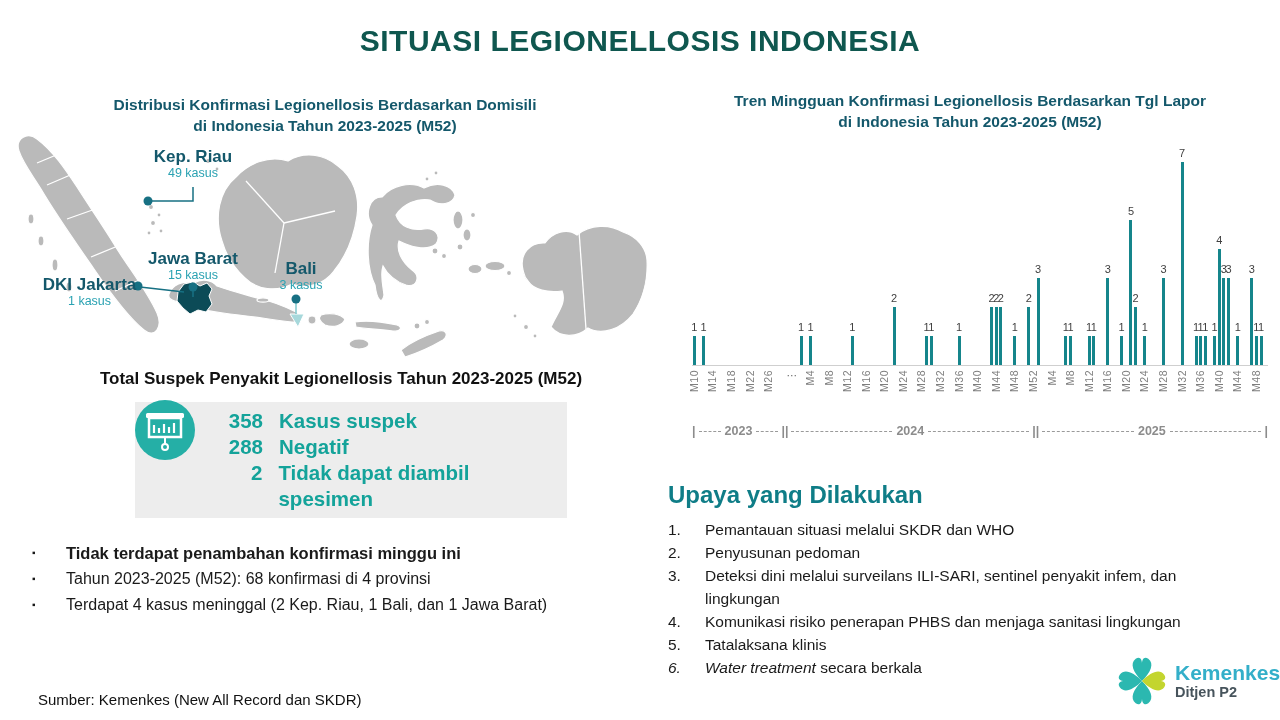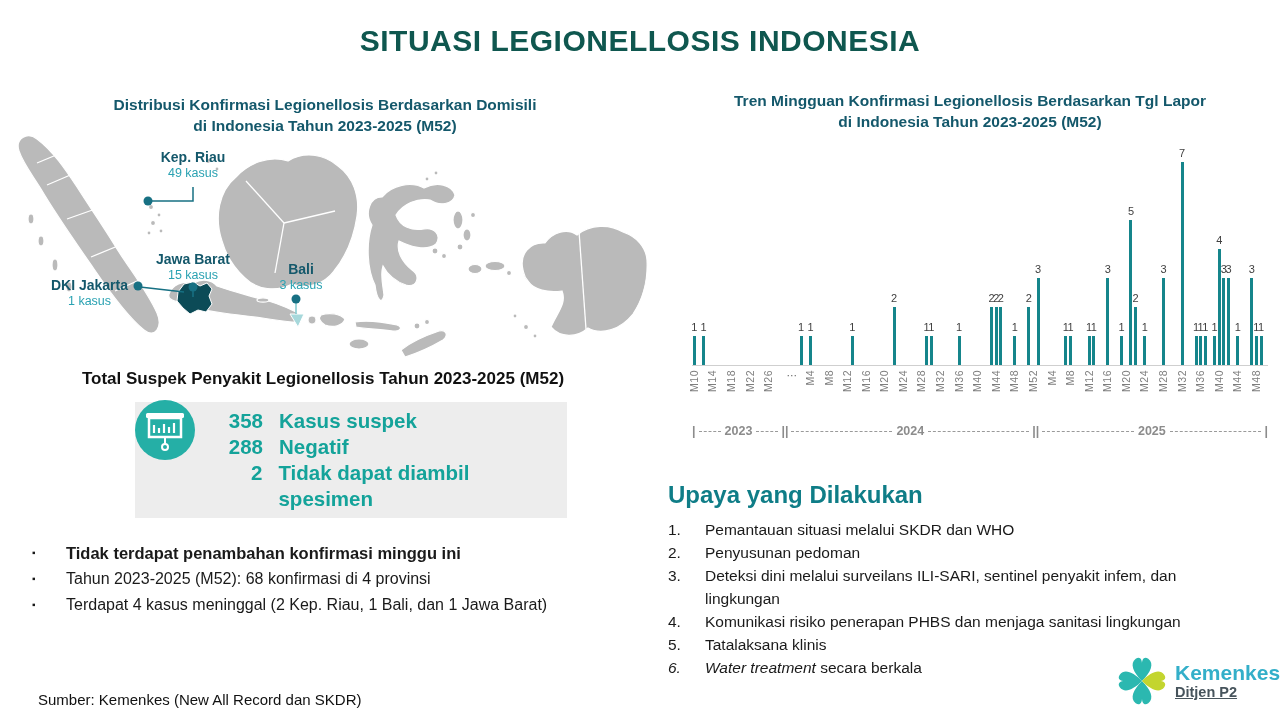--- a/index.html
+++ b/index.html
@@ -6,24 +6,24 @@
   body{width:1280px;height:720px;position:relative;background:#ffffff;overflow:hidden;
        font-family:"Liberation Sans","DejaVu Sans",sans-serif;}
   .abs{position:absolute;}
   #main-title{left:0;right:0;top:24px;text-align:center;font-size:30px;font-weight:bold;
       color:#0f574f;letter-spacing:0.5px;}
   .section-title{font-size:15.5px;font-weight:bold;color:#14586b;text-align:center;line-height:21px;}
   #map-title{left:30px;top:94px;width:590px;}
   #chart-title{left:665px;top:90px;width:610px;}
   
   .map-label{position:absolute;text-align:center;}
-  .map-label .nm{font-size:14px;font-weight:bold;color:#14586b;line-height:16px;}
+  .map-label .nm{font-size:17px;font-weight:bold;color:#14586b;line-height:16px;}
   .map-label .ct{font-size:12.5px;color:#2aa2b2;line-height:16px;}
   
-  #stats-title{left:18px;top:369px;width:610px;text-align:center;font-size:17px;font-weight:bold;color:#111;}
+  #stats-title{left:36px;top:369px;width:610px;text-align:center;font-size:17px;font-weight:bold;color:#111;}
   #stats-box{left:135px;top:402px;width:432px;height:116px;background:#ededed;}
   #stats-rows{position:absolute;left:70px;top:6px;}
   .stat-row{display:flex;height:26px;line-height:26px;font-weight:bold;font-size:20.5px;}
   .stat-num{width:58px;text-align:right;margin-right:16px;}
   #stats-icon{left:133px;top:398px;}
   
   #bullets{left:28px;top:544px;width:610px;}
   .bullet-row{display:flex;margin-bottom:8px;font-size:16px;color:#1a1a1a;line-height:18px;}
   .bullet-mark{width:34px;font-size:10px;line-height:18px;padding-left:4px;}
   
@@ -46,21 +46,21 @@
   #upaya-list{left:668px;top:518px;width:575px;}
   .upaya-item{display:flex;font-size:15.5px;color:#1a1a1a;line-height:23px;}
   .upaya-num{width:37px;flex:none;}
   .upaya-text{flex:1;}
   .it{font-style:italic;}
   
   #source-text{left:38px;top:691px;font-size:15px;color:#111;}
   #logo{left:1113px;top:652px;display:flex;align-items:center;justify-content:space-between;}
   #logo-text{margin-left:4px;}
   #logo-line1{font-size:21px;font-weight:bold;color:#33afc9;line-height:22px;}
-  #logo-line2{font-size:14.5px;font-weight:bold;color:#47545c;line-height:16px;text-decoration:underline;}
+  #logo-line2{font-size:14.5px;font-weight:bold;color:#47545c;line-height:16px;}
 </style>
 </head>
 <body>
 
 <div class="abs" id="main-title">SITUASI LEGIONELLOSIS INDONESIA</div>
 
 <div class="abs section-title" id="map-title">
   <div>Distribusi Konfirmasi Legionellosis Berdasarkan Domisili</div>
   <div>di Indonesia Tahun 2023-2025 (M52)</div>
 </div>

